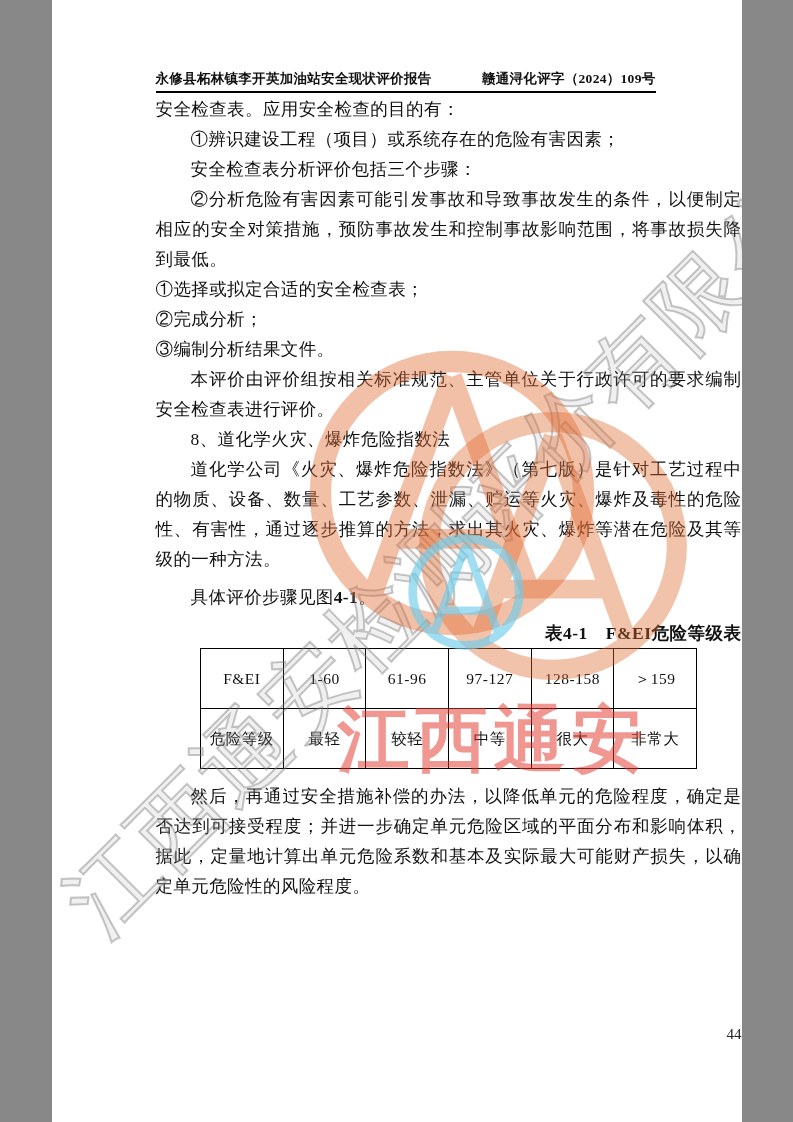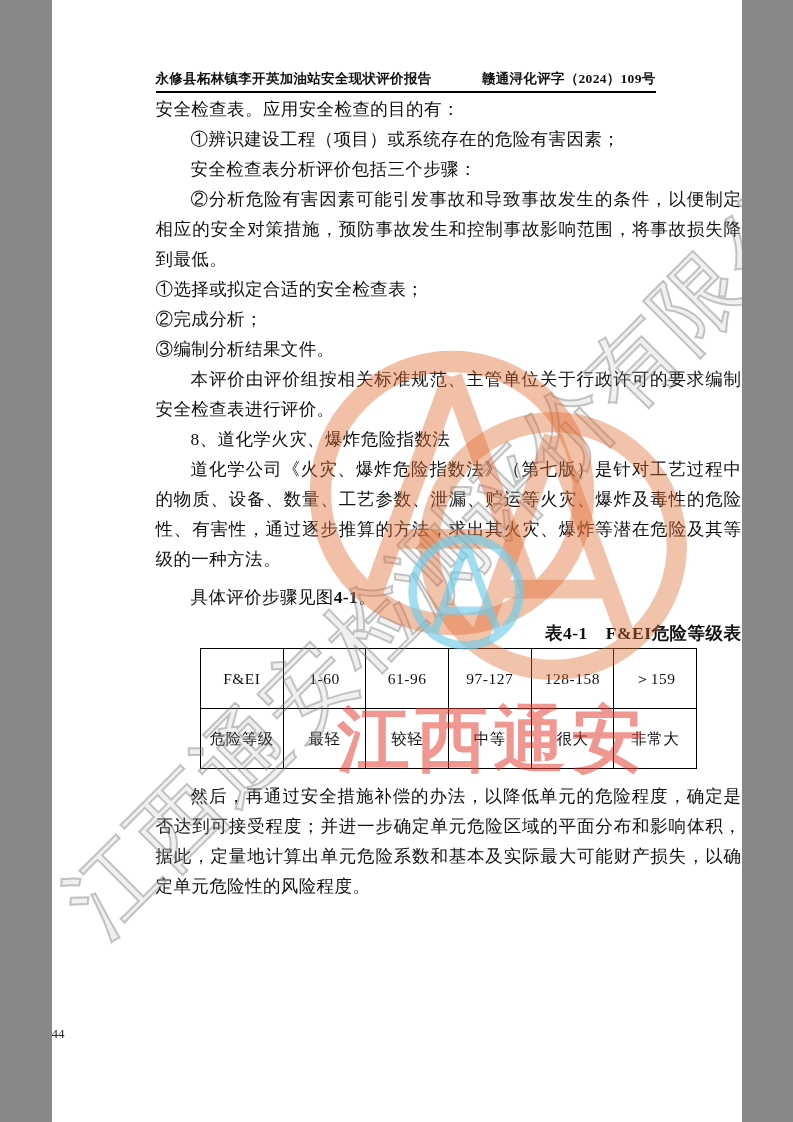--- a/index.html
+++ b/index.html
@@ -46,21 +46,21 @@
     border:1.6px solid #000;
     width:16.6%;
     height:31px;
     text-align:center;
     padding:14px 2px;
     letter-spacing:0.5px;
   }
   
   .footer{
     position:absolute;left:0;right:0;top:1026px;
-    text-align:left;font-size:13px;color:#222;
+    text-align:right;font-size:15px;color:#222;
   }
   
   .wm-layer{position:absolute;inset:0;pointer-events:none;z-index:5;}
   .wm-stamp{position:absolute;color:#e06a30;}
   .wm-stamp svg{display:block;width:100%;height:100%;}
   .stamp1{left:247px;top:340px;width:306px;height:306px;opacity:0.42;}
   .stamp2{left:357px;top:402px;width:288px;height:288px;opacity:0.40;}
   .stamp-blue{left:352px;top:530px;width:124px;height:124px;color:#6fcdec;opacity:0.65;}
   .wm-diagonal{
     position:absolute;left:420px;top:528px;

